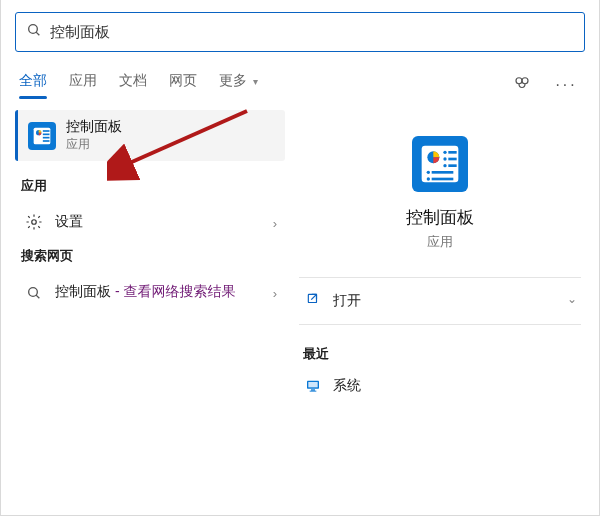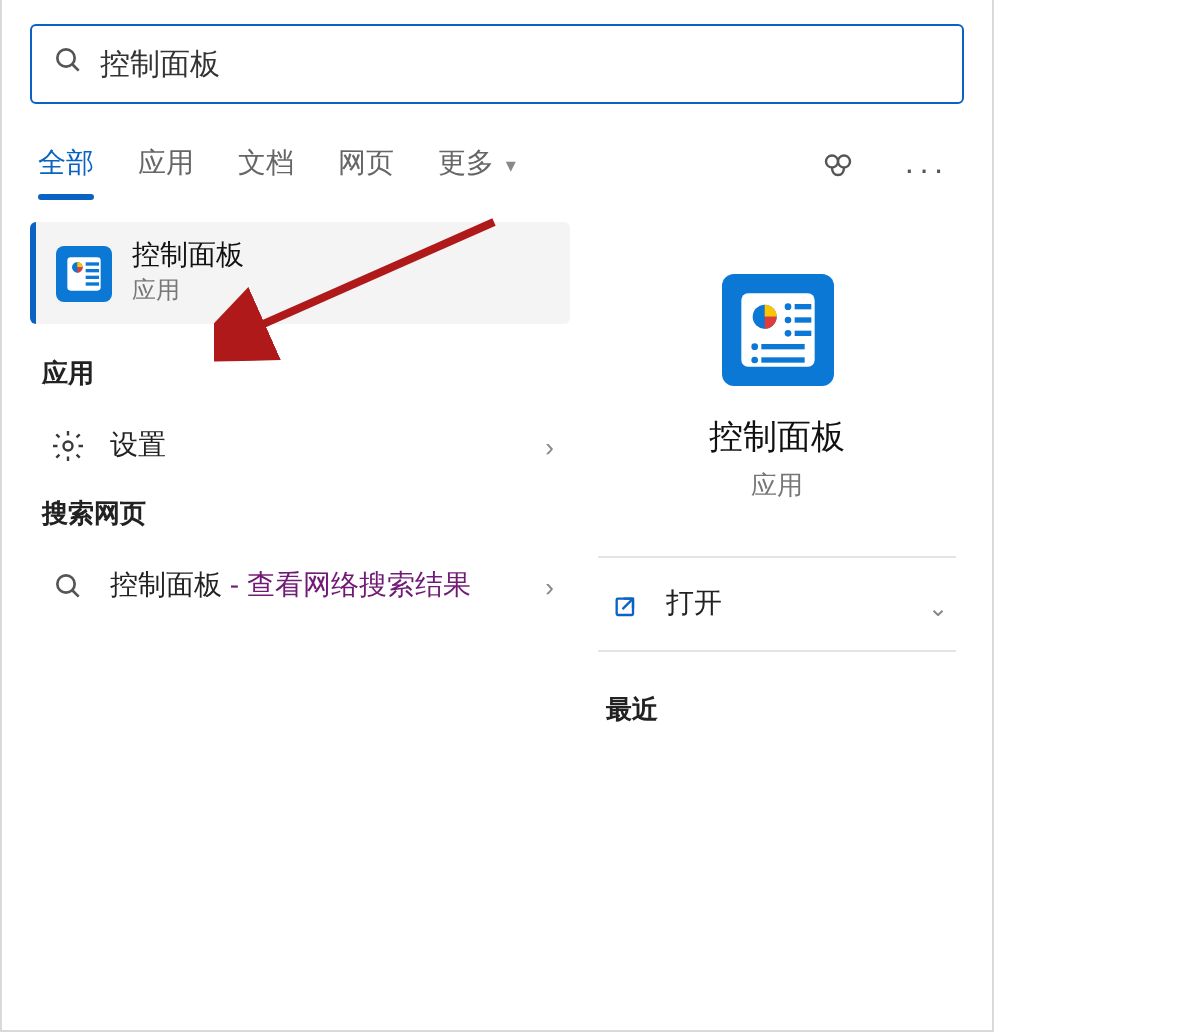--- a/index.html
+++ b/index.html
@@ -1,16 +1,16 @@
 <!DOCTYPE html>
 <html><head>
 <meta charset="utf-8">
 <style>
   html,body{margin:0;padding:0;font-family:"Segoe UI","Microsoft YaHei",sans-serif;background:#fff;color:#1b1b1b}
-  .window{width:497px;height:516px;box-sizing:border-box;border:1px solid #d9d9d9;border-top:none;overflow:hidden;position:relative}
+  .window{width:600px;height:516px;box-sizing:border-box;border:1px solid #d9d9d9;border-top:none;overflow:hidden;position:relative}
   
   .search-wrap{padding:12px 14px 4px 14px}
   .search-box{display:flex;align-items:center;height:38px;border:1.5px solid #0a63c2;border-radius:3px;background:#fff;padding:0 10px}
   .search-box svg{flex:0 0 auto}
   .search-text{margin-left:8px;font-size:15px;color:#333}
   
   .tabs-row{display:flex;align-items:center;padding:14px 18px 0 18px;position:relative}
   .tabs{display:flex;gap:22px;align-items:flex-start}
   .tab{font-size:14px;color:#666;padding-bottom:8px;cursor:pointer;position:relative;user-select:none}
   .tab.active{color:#0a63c2}
@@ -23,31 +23,31 @@
   .split{display:flex;padding:10px 0 0 0;height:calc(100% - 110px)}
   .left{flex:0 0 288px;box-sizing:border-box;padding:0 4px 0 14px}
   .right{flex:1;box-sizing:border-box;padding:4px 18px 0 10px;display:flex;flex-direction:column}
   .section-title{font-size:13px;font-weight:600;color:#222;margin:6px 0 8px 6px}
   
   .best-match{display:flex;align-items:center;background:#f4f4f4;border-left:3px solid #0a63c2;border-radius:3px;padding:8px 10px;margin-bottom:16px;cursor:pointer}
   .best-match .app-icon{width:28px;height:28px;display:flex;align-items:center;justify-content:center;background:#0a78d4;border-radius:4px;margin-right:10px}
   .bm-title{font-size:14px;color:#111}
   .bm-sub{font-size:12px;color:#777}
   
-  .list-row{display:flex;align-items:center;padding:10px 8px;cursor:pointer;border-radius:3px}
+  .list-row{display:flex;align-items:flex-end;padding:10px 8px;cursor:pointer;border-radius:3px}
   .list-icon{width:22px;display:flex;justify-content:center;margin-right:10px;color:#555}
   .list-text{flex:1;font-size:14px;color:#222}
   .list-text .suffix{color:#701a75}
   .row-chevron{color:#888;font-size:13px}
   
   .preview-icon{width:56px;height:56px;background:#0a78d4;border-radius:6px;margin:22px auto 14px auto;display:flex;align-items:center;justify-content:center}
   .preview-title{text-align:center;font-size:17px;font-weight:500;color:#111}
   .preview-sub{text-align:center;font-size:13px;color:#777;margin-top:4px;margin-bottom:22px}
   .divider{height:1px;background:#e4e4e4;margin:4px 0 4px 0}
-  .action-row{display:flex;align-items:flex-end;padding:10px 4px;cursor:pointer;border-radius:3px}
+  .action-row{display:flex;align-items:flex-start;padding:10px 4px;cursor:pointer;border-radius:3px}
   .action-row .a-icon{width:20px;display:flex;justify-content:center;color:#0a63c2;margin-right:10px}
   .action-row .a-text{flex:1;font-size:14px;color:#222}
   .action-row .a-chev{color:#888;font-size:12px}
   .recent-title{font-size:13px;font-weight:700;color:#222;margin:16px 4px 8px 4px}
   .recent-row{display:flex;align-items:center;padding:6px 4px;cursor:pointer;border-radius:3px}
   .recent-row .r-icon{width:20px;display:flex;justify-content:center;margin-right:10px}
   .recent-row .r-text{font-size:14px;color:#222}
   
   .arrow-overlay{position:absolute;left:106px;top:105px;pointer-events:none}
 </style>
@@ -171,20 +171,31 @@
               <path d="M10 4h8v8"></path>
               <path d="M18 4L9 13"></path>
           </svg>
         </span>
         <span class="a-text">打开</span>
         <span class="a-chev">⌄</span>
       </div>
       <div class="divider"></div>
 
       <div class="recent-title">最近</div>
+      <div class="recent-row">
+        <span class="r-icon">
+          <svg width="16" height="16" viewBox="0 0 24 24">
+            <rect x="3" y="4" width="18" height="12" rx="1" fill="#0a78d4"></rect>
+            <rect x="5" y="6" width="14" height="8" fill="#cfe6fb"></rect>
+            <rect x="9" y="17" width="6" height="2" fill="#0a78d4"></rect>
+            <rect x="7" y="19" width="10" height="1.4" fill="#0a78d4"></rect>
+          </svg>
+        </span>
+        <span class="r-text">系统</span>
+      </div>
     </div>
   </div>
 
   <svg class="arrow-overlay" width="150" height="90" viewBox="0 0 150 90">
     <defs>
       <marker id="ah" markerWidth="12" markerHeight="10" refX="2" refY="5" orient="auto">
         <polygon points="0,0 12,5 0,10" fill="#b01919"></polygon>
       </marker>
     </defs>
     <line x1="140" y1="6" x2="18" y2="60" stroke="#b01919" stroke-width="4" marker-end="url(#ah)"></line>

